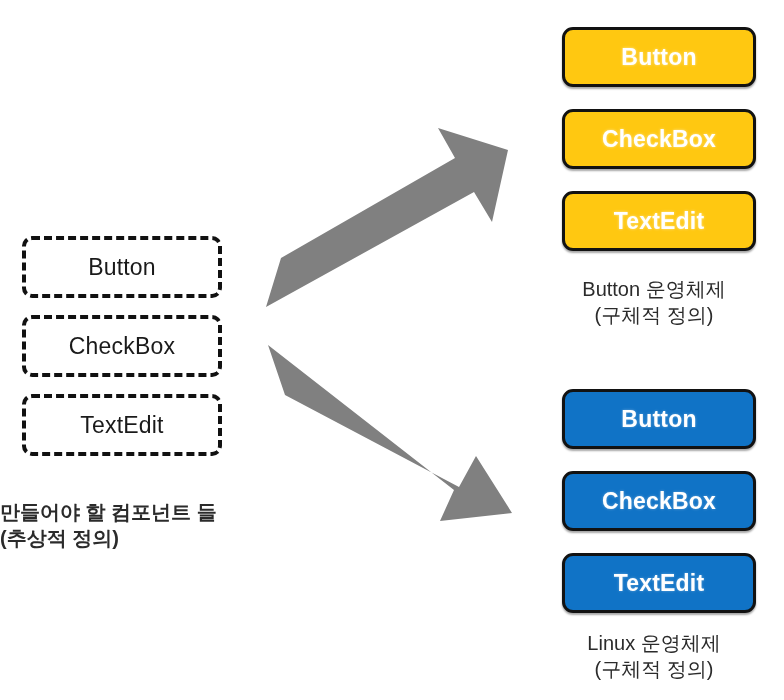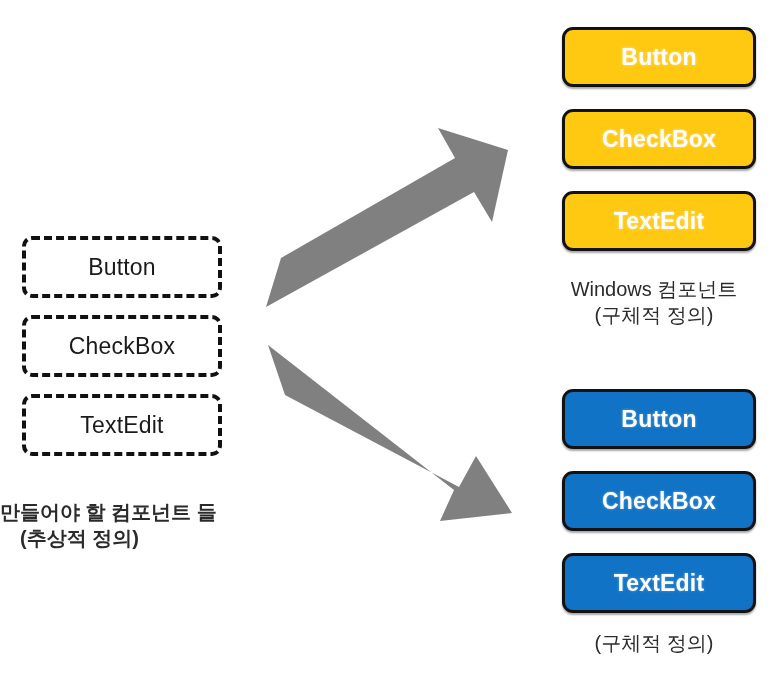--- a/index.html
+++ b/index.html
@@ -58,21 +58,20 @@
     font-size: 20px;
     font-weight: bold;
     line-height: 1.28;
     white-space: nowrap;
   }
   .caption-line2 {
     font-size: 20px;
     font-weight: bold;
     line-height: 1.28;
     white-space: nowrap;
-    padding-left: 20px;
   }
 
   
   #arrows {
     position: absolute;
     left: 0;
     top: 0;
     width: 784px;
     height: 700px;
     pointer-events: none;
@@ -163,33 +162,34 @@
     </div>
     <div class="solid-btn btn-yellow">
       <span class="solid-label">CheckBox</span>
     </div>
     <div class="solid-btn btn-yellow">
       <span class="solid-label">TextEdit</span>
     </div>
   </div>
 
   <div class="impl-caption" id="windows-caption">
-    <div class="impl-caption-line">Windows 컴포넌트</div>
+    <div class="impl-caption-line">Button 운영체제</div>
     <div class="impl-caption-line">(구체적 정의)</div>
   </div>
 
   <div class="impl-group" id="linux-group">
     <div class="solid-btn btn-blue">
       <span class="solid-label">Button</span>
     </div>
     <div class="solid-btn btn-blue">
       <span class="solid-label">CheckBox</span>
     </div>
     <div class="solid-btn btn-blue">
       <span class="solid-label">TextEdit</span>
     </div>
   </div>
 
   <div class="impl-caption" id="linux-caption">
+    <div class="impl-caption-line">Linux 운영체제</div>
     <div class="impl-caption-line">(구체적 정의)</div>
   </div>
 
 </div>
 
 </body></html>

